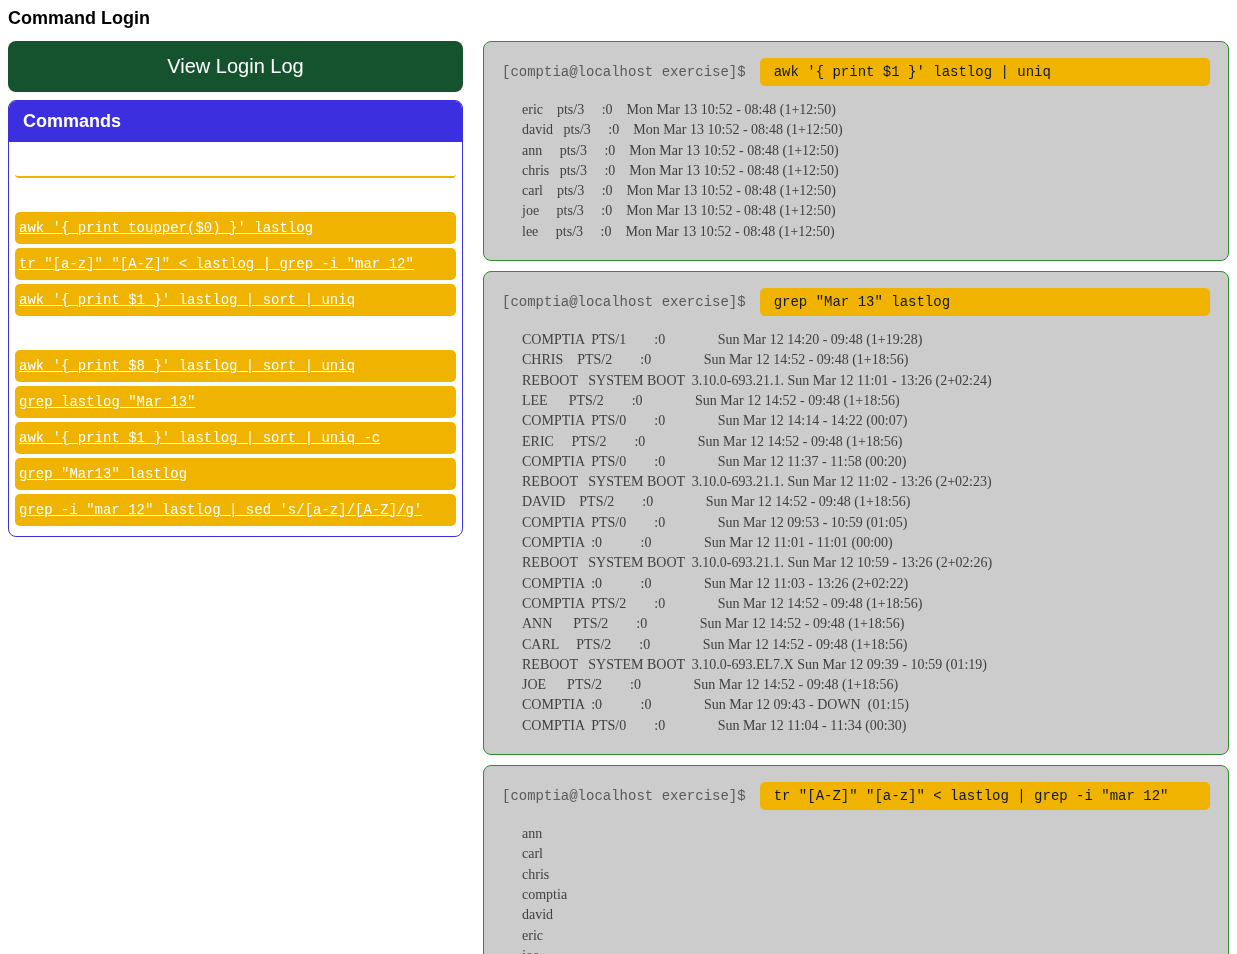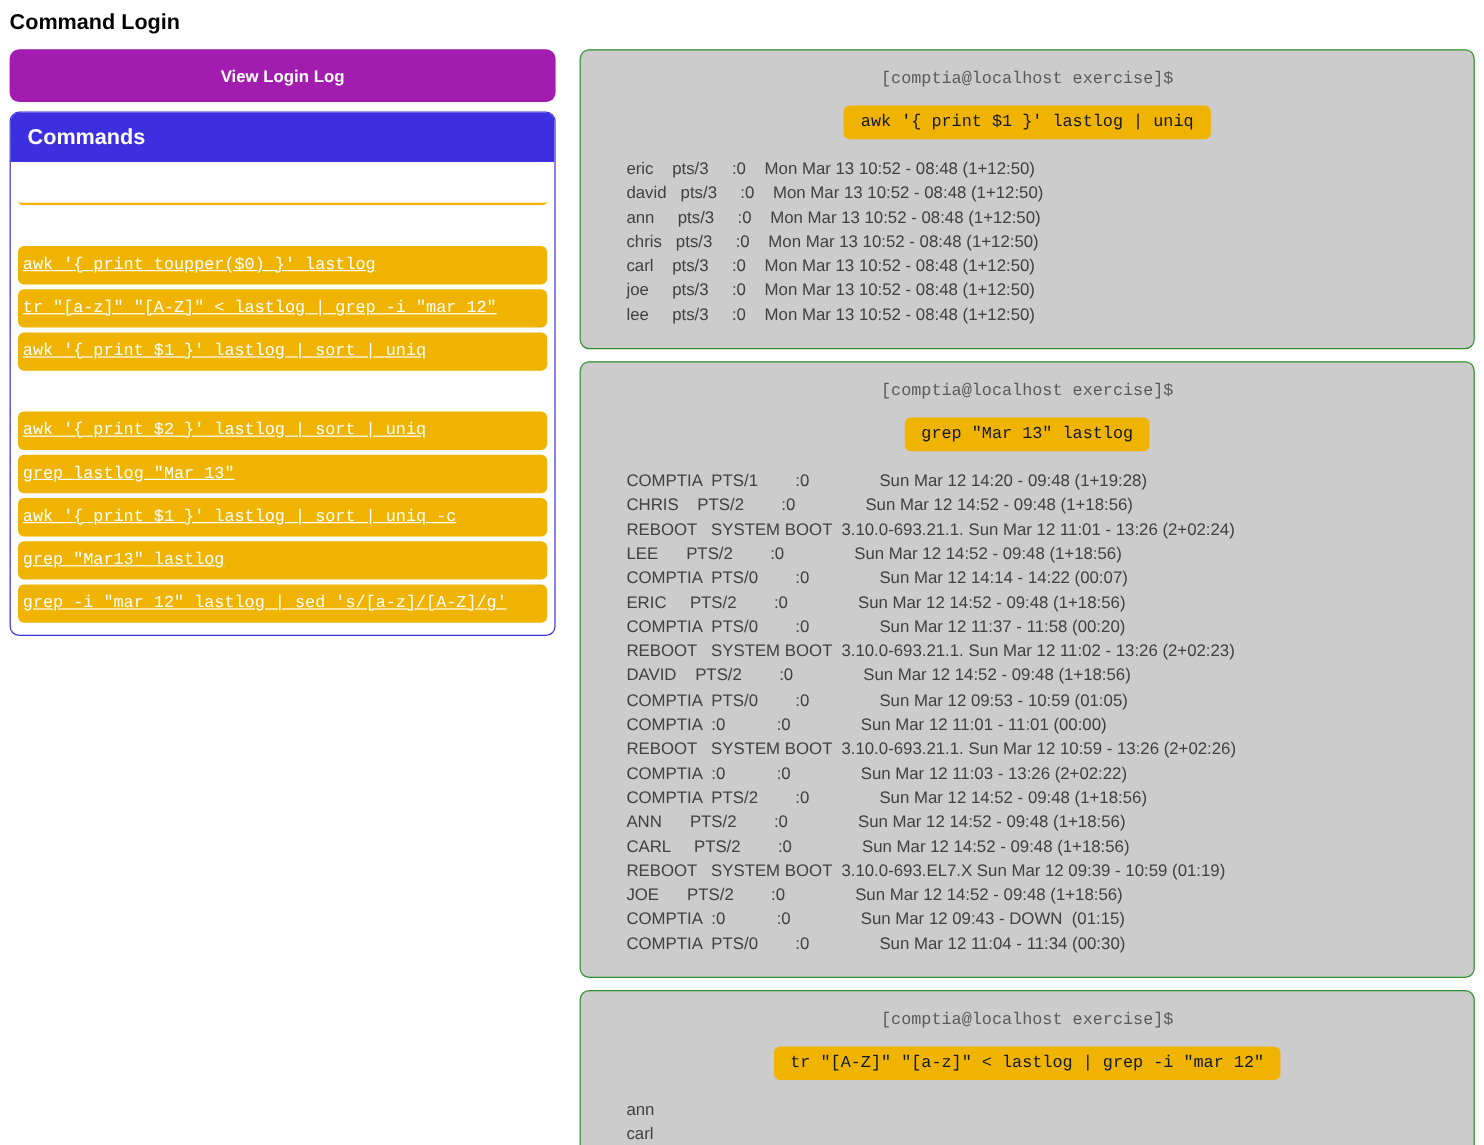--- a/index.html
+++ b/index.html
@@ -18,29 +18,28 @@
   .layout {
     display: flex;
     gap: 20px;
     align-items: flex-start;
   }
   .left-col { width: 455px; flex: 0 0 455px; }
   .right-col { flex: 1; display: flex; flex-direction: column; gap: 10px; }
 
   .view-btn {
     width: 100%;
-    background: #a21caf;
+    background: #14532d;
     color: #fff;
     border: none;
-    font-size: 14px;
+    font-size: 20px;
     padding: 14px 0;
     border-radius: 8px;
     cursor: pointer;
     margin-bottom: 8px;
-    font-weight: bold;
   }
 
   .commands-panel {
     border: 1px solid #3b2fe0;
     border-radius: 8px;
     overflow: hidden;
   }
   .commands-header {
     background: #3b2fe0;
     color: #fff;
@@ -80,36 +79,35 @@
     padding: 16px 18px 18px 18px;
     font-family: Consolas, "Courier New", monospace;
     font-size: 14px;
     color: #404040;
   }
   .prompt-row {
     display: flex;
     align-items: center;
     gap: 14px;
     margin-bottom: 14px;
-    flex-direction: column;
   }
   .prompt-text { color: #5a5a5a; white-space: nowrap; }
   .cmd-pill {
     background: #f0b400;
     color: #0f172a;
     border-radius: 5px;
     padding: 6px 14px;
     flex: 1;
     white-space: nowrap;
     overflow: hidden;
   }
   .output-pre {
     margin: 0;
     padding-left: 20px;
-    font-family: Liberation Sans, sans-serif;
+    font-family: Liberation Serif, serif;
     font-size: 14px;
     line-height: 1.45;
     white-space: pre;
     color: #404040;
   }
 </style>
 </head>
 <body>
 
 <h2 class="page-title">Command Login</h2>
@@ -125,21 +123,21 @@
 
         <div class="drop-slot underline"></div>
         <div class="drop-slot plain"></div>
 
         <div class="cmd-chip">awk '{ print toupper($0) }' lastlog</div>
         <div class="cmd-chip">tr "[a-z]" "[A-Z]" &lt; lastlog | grep -i "mar 12"</div>
         <div class="cmd-chip">awk '{ print $1 }' lastlog | sort | uniq</div>
 
         <div class="drop-slot plain"></div>
 
-        <div class="cmd-chip">awk '{ print $2 }' lastlog | sort | uniq</div>
+        <div class="cmd-chip">awk '{ print $8 }' lastlog | sort | uniq</div>
         <div class="cmd-chip">grep lastlog "Mar 13"</div>
         <div class="cmd-chip">awk '{ print $1 }' lastlog | sort | uniq -c</div>
         <div class="cmd-chip">grep "Mar13" lastlog</div>
         <div class="cmd-chip">grep -i "mar 12" lastlog | sed 's/[a-z]/[A-Z]/g'</div>
       </div>
     </div>
   </div>
 
   <div class="right-col">
 

